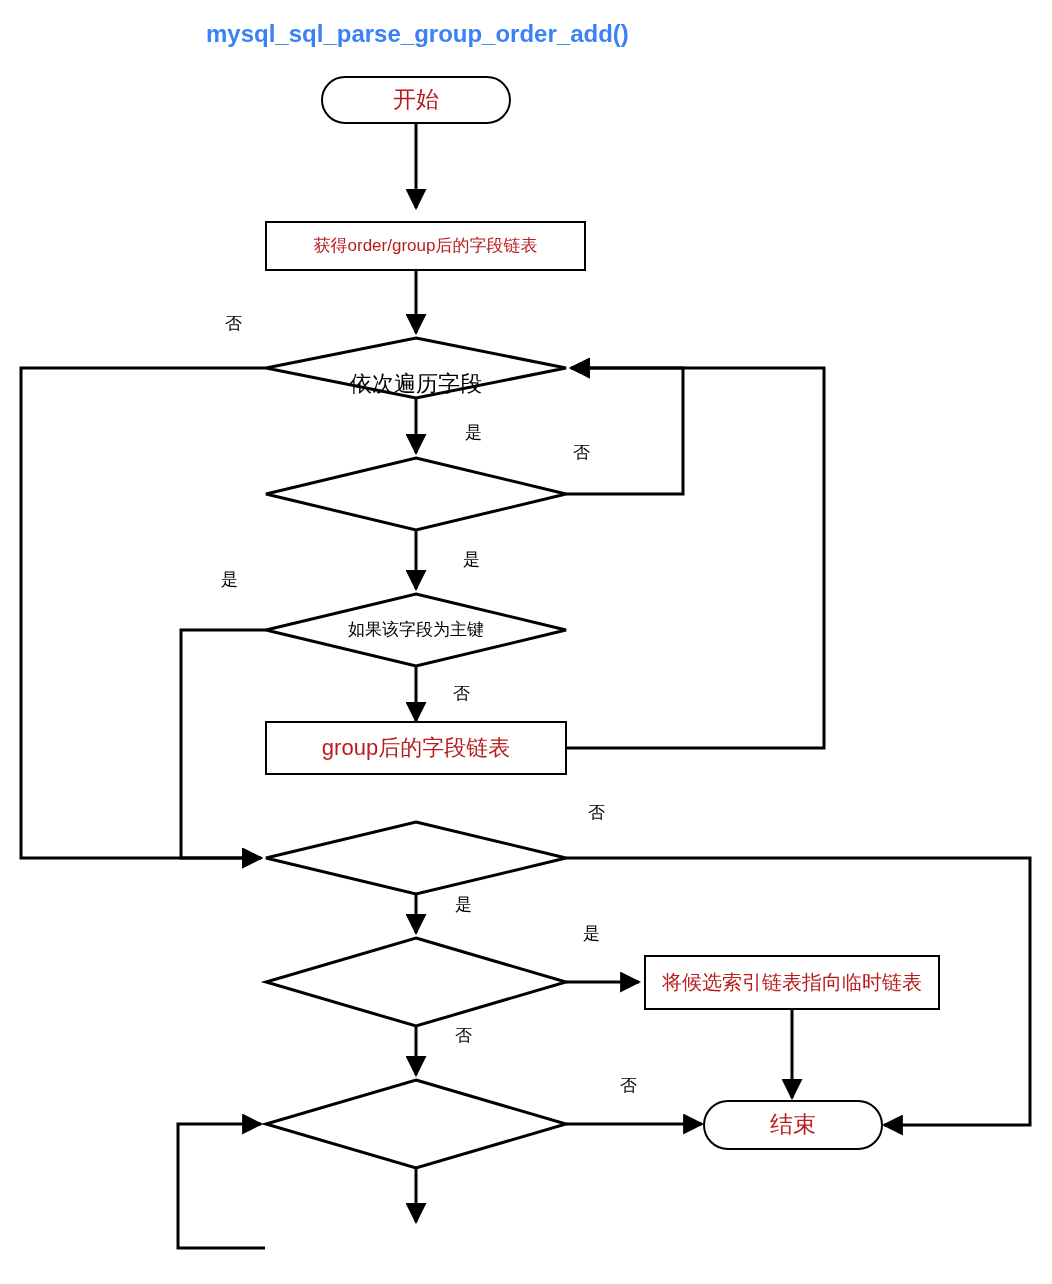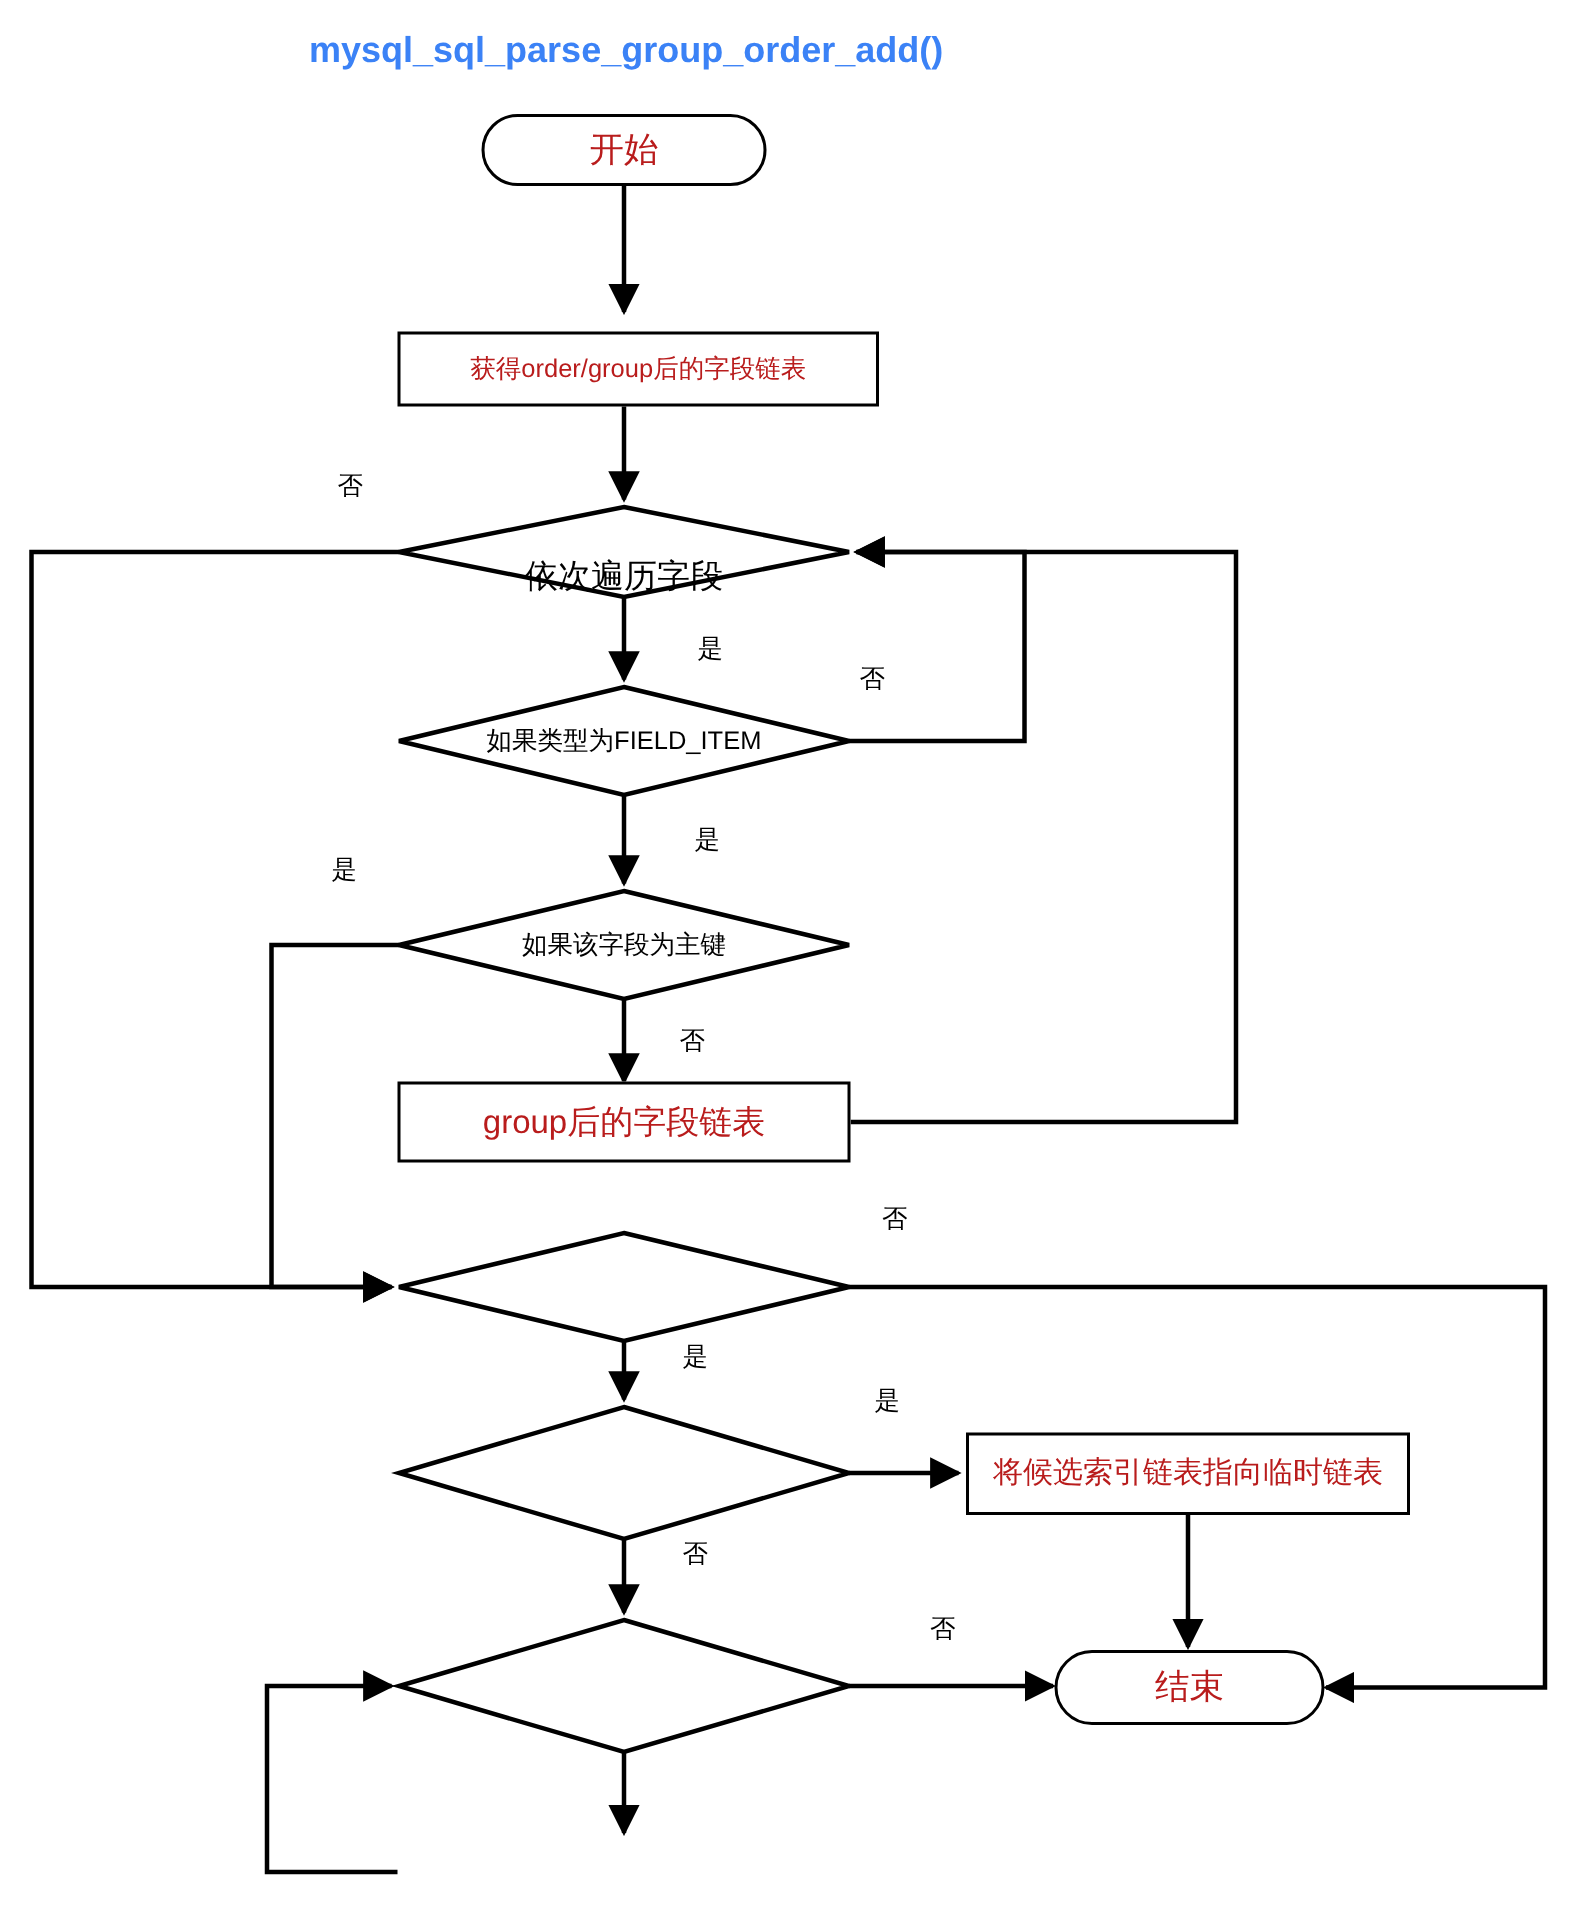--- a/index.html
+++ b/index.html
@@ -128,21 +128,20 @@
   </svg>
 
   <div class="title" style="left:206px; top:20px;">mysql_sql_parse_group_order_add()</div>
 
   <div class="node terminator" style="left:321px; top:76px; width:190px; height:48px;">开始</div>
 
   <div class="node process" style="left:265px; top:221px; width:321px; height:50px; font-size:17px;">获得order/group后的字段链表</div>
 
   <div class="decision-label" style="left:306px; top:352px; width:220px; height:32px; font-size:22px;margin-top:16px;">依次遍历字段</div>
 
-  <div class="decision-label" style="left:296px; top:480px; width:240px; height:28px; font-size:17px;">如果类型为FIELD_ITEM</div>
 
   <div class="decision-label" style="left:306px; top:616px; width:220px; height:28px; font-size:17px;">如果该字段为主键</div>
 
   <div class="node process" style="left:265px; top:721px; width:302px; height:54px; font-size:22px;">group后的字段链表</div>
 
 
 
   <div class="node process" style="left:644px; top:955px; width:296px; height:55px; font-size:20px;">将候选索引链表指向临时链表</div>
 
 

